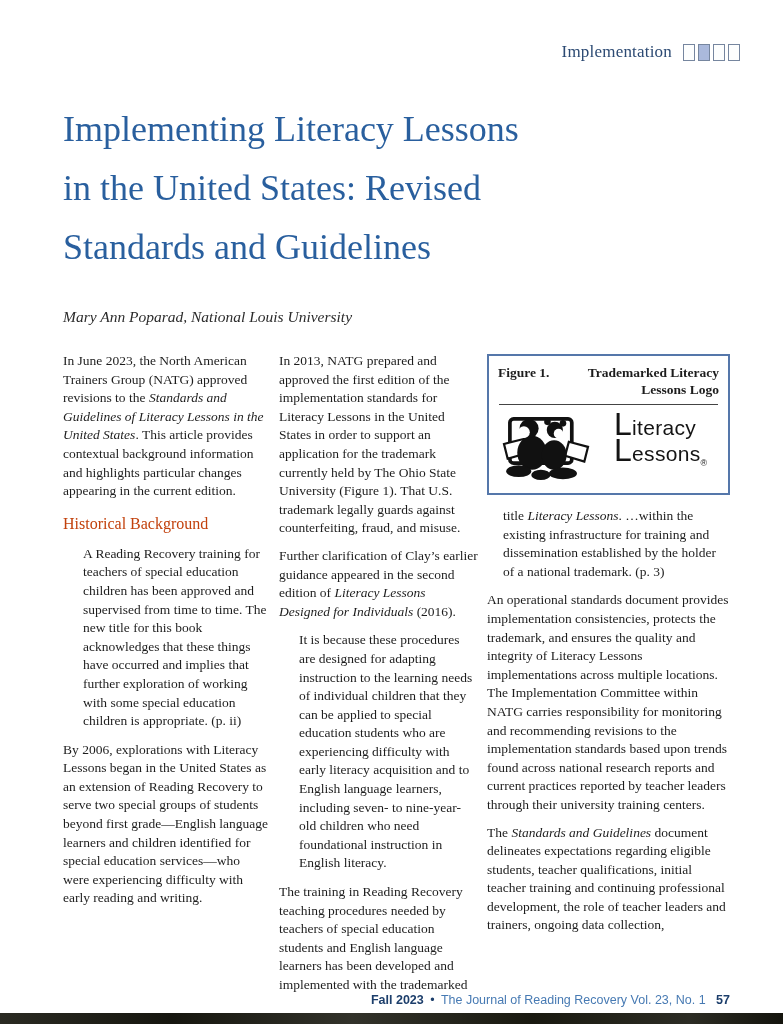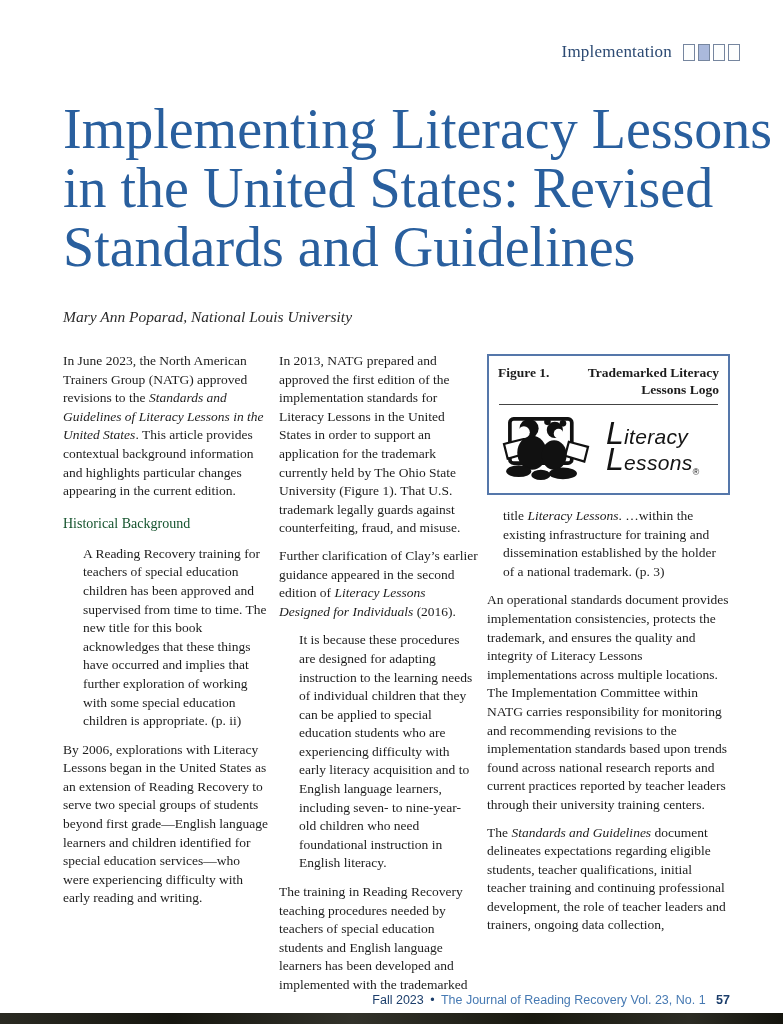--- a/index.html
+++ b/index.html
@@ -27,21 +27,21 @@
     width:12px;height:17px;
     border:1.5px solid var(--square-border,#76869f);
     background:#fdfefe;
     box-sizing:border-box;
   }
   .sq.active{background:var(--square-fill,#aab9dc);}
   
   .title{
     position:absolute;left:63px;top:100px;margin:0;
     font-weight:normal;
-    font-size:56px;line-height:59px;
+    font-size:36px;line-height:59px;
     color:var(--accent-blue,#295f9e);
   }
   .title .tl{display:block;}
   .byline{
     position:absolute;left:63px;top:308px;
     font-style:italic;font-size:15.5px;color:#2b2b2b;
   }
   
   .columns{
     position:absolute;left:63px;top:352px;
@@ -54,22 +54,22 @@
   .col2{width:200px;margin-right:8px;}
   .col3{width:243px;}
   .para{
     margin:0 0 9px 0;
     font-size:13.5px;line-height:18.6px;
     text-align:left;
   }
   .heading{
     margin:11px 0 3px 0;
     font-weight:normal;
-    font-size:14px;line-height:23px;
-    color:#14532d;
+    font-size:16px;line-height:23px;
+    color:#c2410c;
   }
   .quote{
     margin:10px 2px 10px 20px;
     font-size:13.5px;line-height:18.6px;
   }
   sup.reg{font-size:8px;line-height:0;vertical-align:super;}
   
   .figure-box{
     margin:2px 0 12px 0;
     border:2px solid var(--box-border,#5577aa);
@@ -78,39 +78,39 @@
     box-sizing:border-box;
     width:100%;
   }
   .fig-caption{
     display:flex;gap:24px;
     font-weight:bold;font-size:13.5px;line-height:17px;
   }
   .fig-label{flex:none;}
   .fig-title{flex:1;text-align:right;}
   .fig-rule{border-top:1.5px solid #444;margin:6px 1px 8px 1px;}
-  .logo{display:flex;align-items:flex-end;gap:12px;font-style:italic;}
+  .logo{display:flex;align-items:flex-start;gap:20px;}
   .logo-art{width:96px;height:70px;flex:none;}
   .logo-text{
     font-family:"Liberation Sans", sans-serif;
     color:#141414;
     font-size:21px;line-height:22px;
     letter-spacing:.3px;
   }
   .logo-word{display:block;}
   .logo-word::first-letter{font-size:32px;}
   .reg-mark{font-size:9px;letter-spacing:0;vertical-align:-5px;}
   
   .page-footer{
     position:absolute;right:53px;bottom:17px;
     font-family:"Liberation Sans", sans-serif;
     font-size:12.5px;
     white-space:nowrap;
   }
-  .f-issue{font-weight:normal;color:var(--footer-navy,#1c3e6b);}
+  .f-issue{font-weight:bold;color:var(--footer-navy,#1c3e6b);}
   .f-sep{color:var(--footer-navy,#1c3e6b);margin:0 3px;}
   .f-journal{color:var(--footer-blue,#477ab3);}
   .f-page{font-weight:bold;color:var(--footer-navy,#1c3e6b);margin-left:7px;}
   .bottom-band{
     position:absolute;left:0;bottom:0;width:100%;height:11px;
     background:linear-gradient(90deg,#2a2a22 0%,#16160f 22%,#32322a 45%,#191910 68%,#2c2c24 88%,#14140d 100%);
   }
 </style>
 </head>
 <body>

